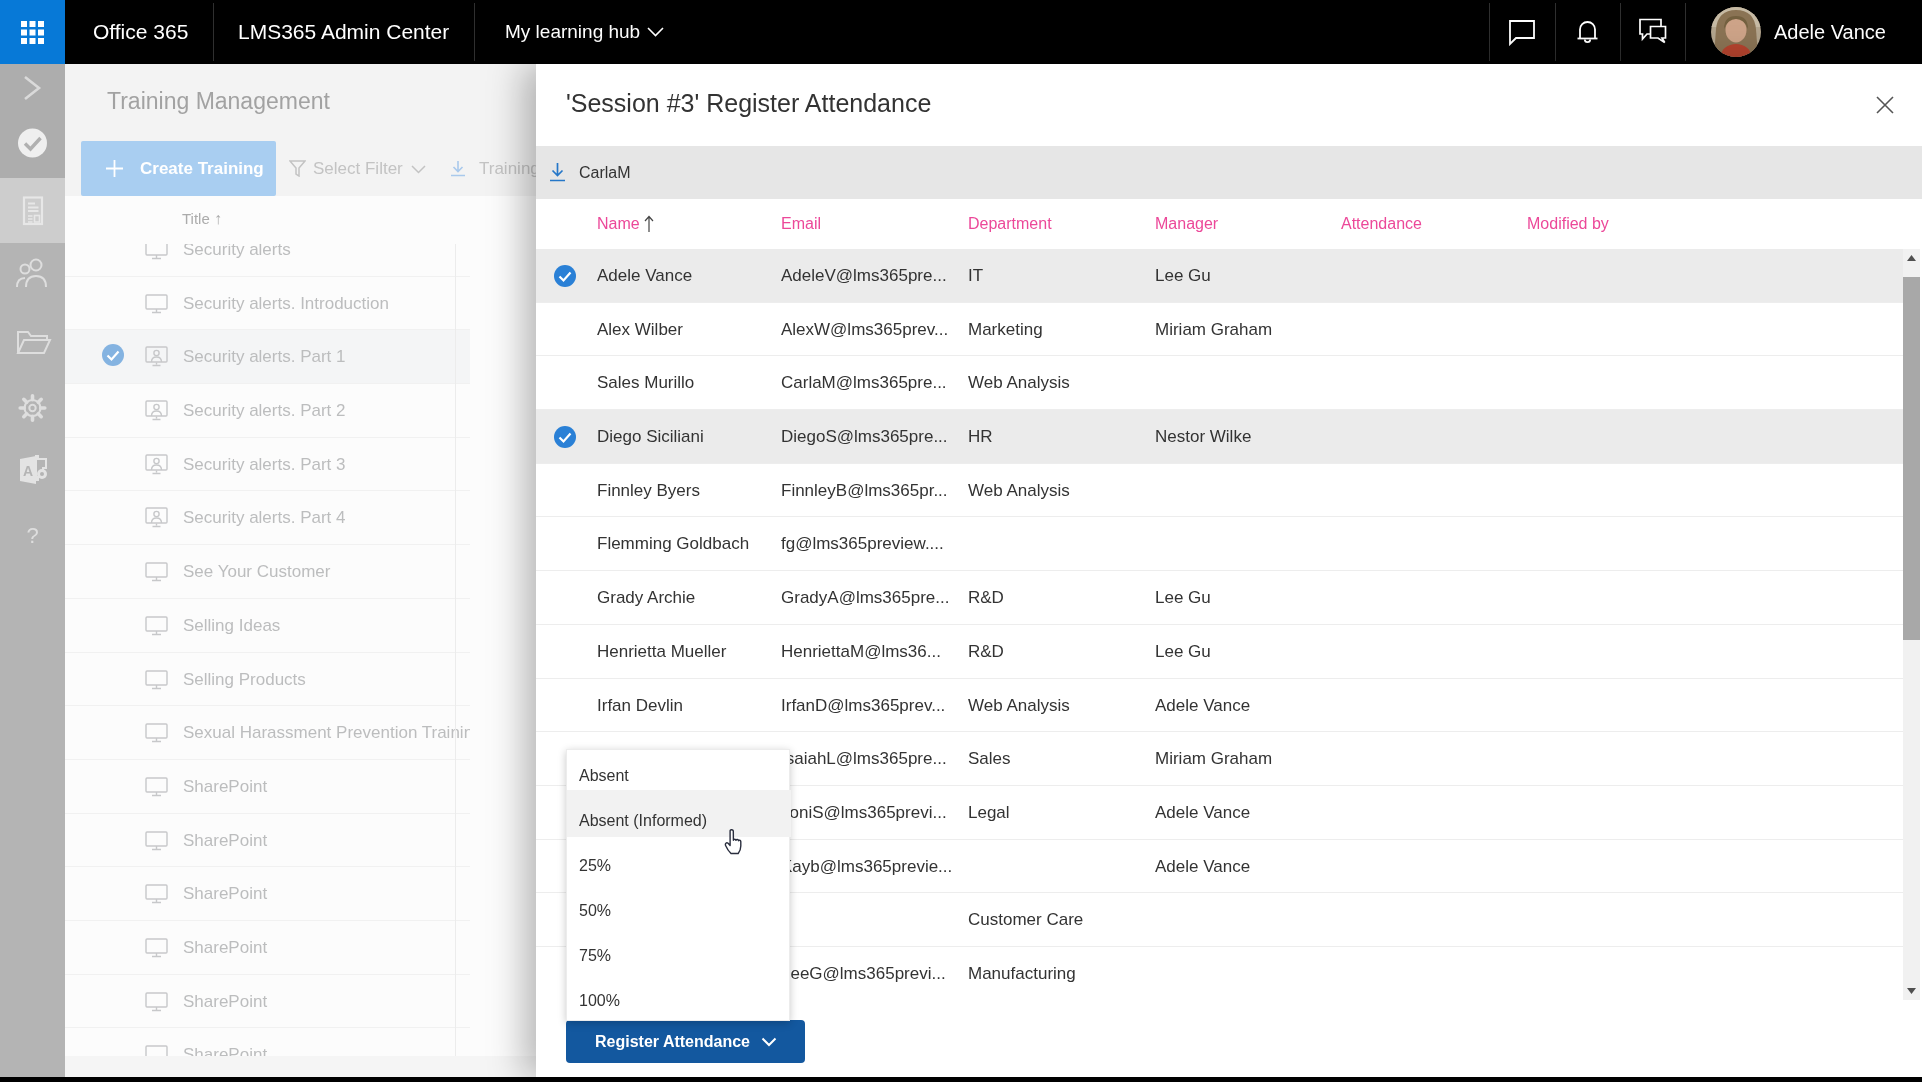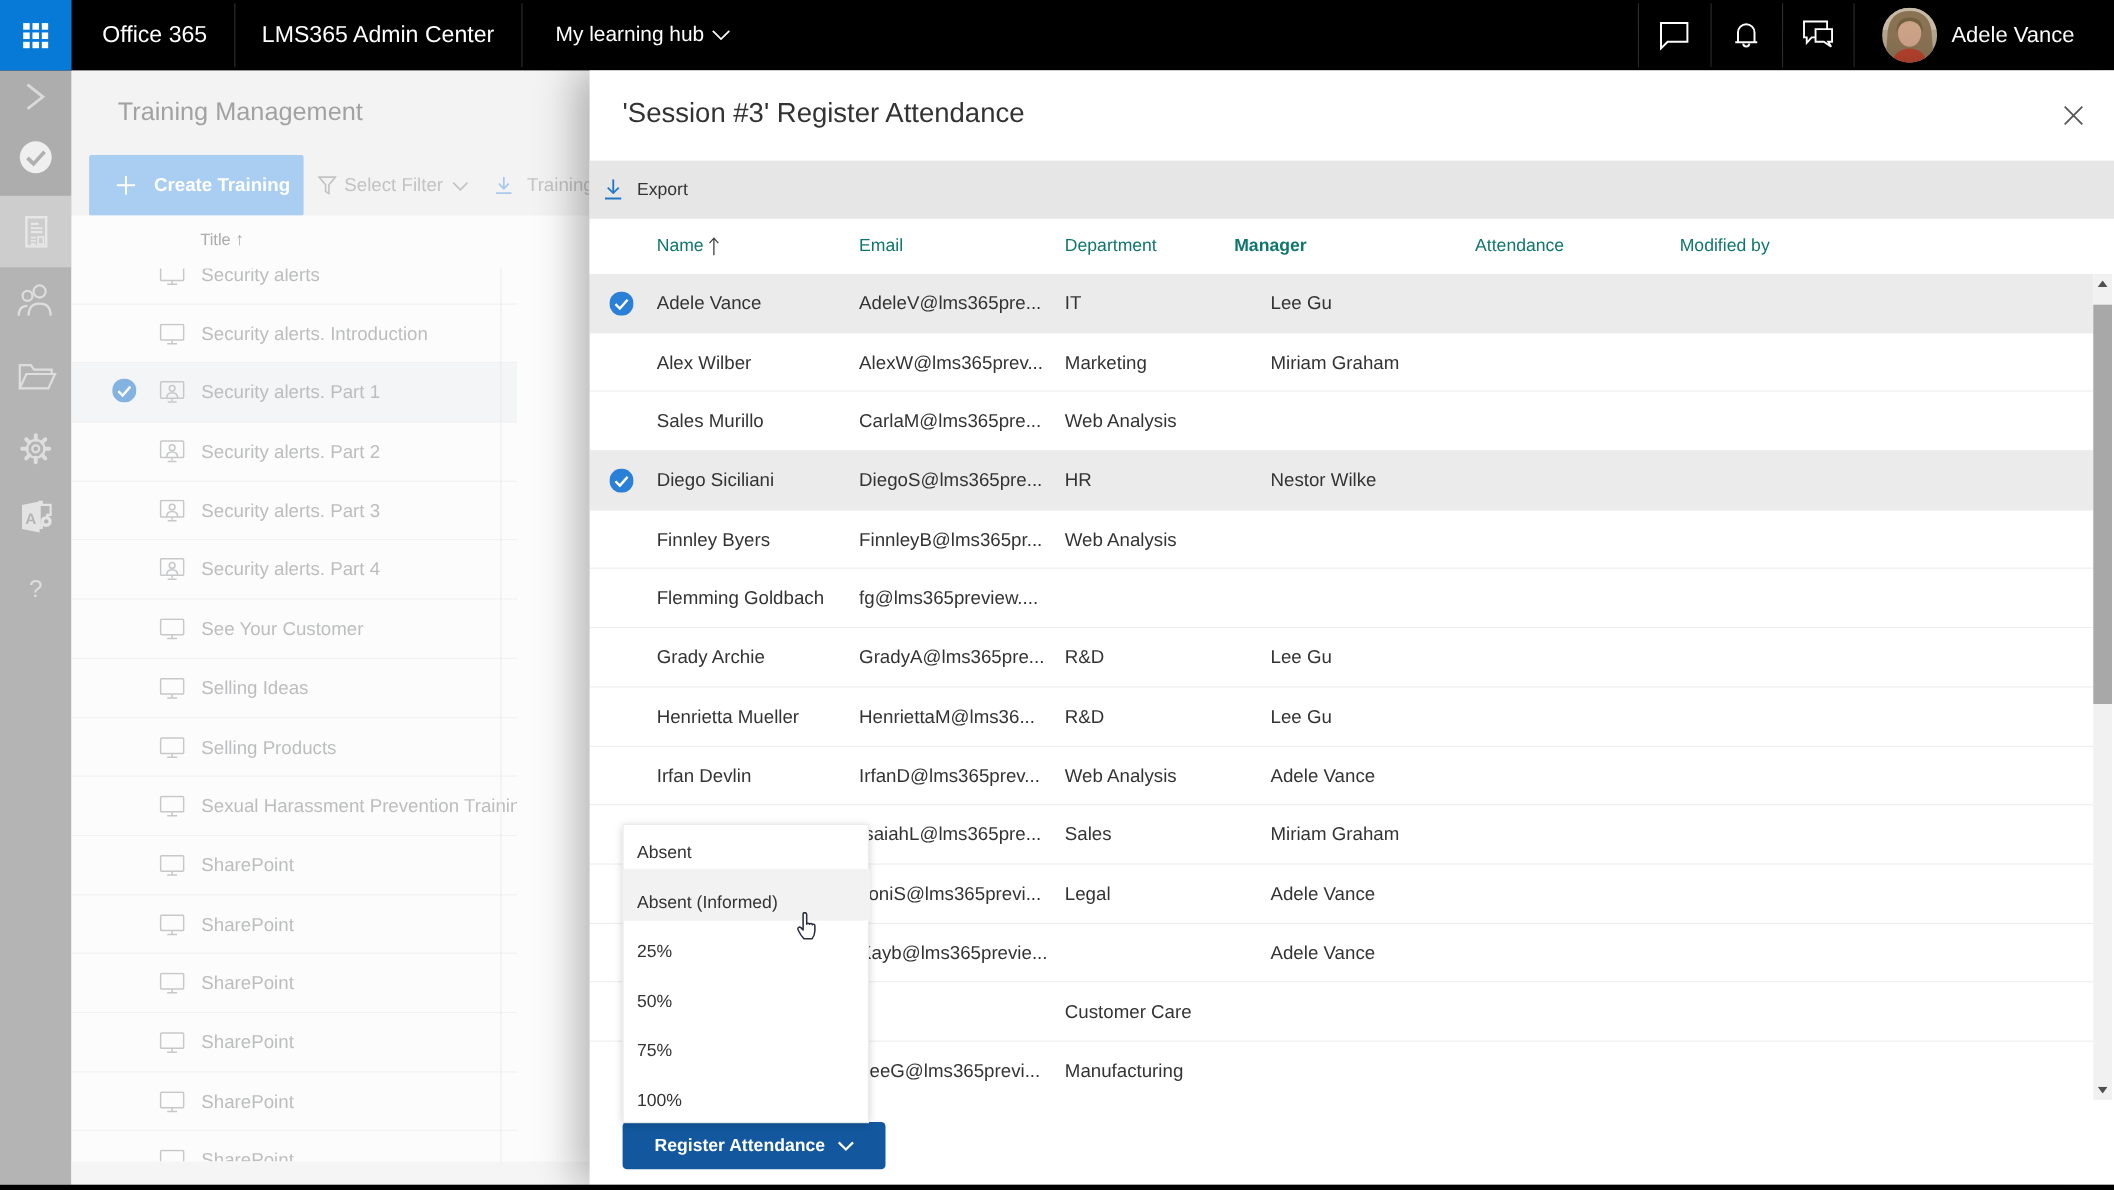--- a/index.html
+++ b/index.html
@@ -34,21 +34,21 @@
 .lrow .chk { position:absolute; left:37px; top:14px; }
 #colline { position:absolute; left:390px; top:180px; width:1px; height:812px; background:#ececec; }
 #pg-foot { position:absolute; left:0; top:992px; width:471px; height:21px; background:#f5f5f5; }
 
 #panel { position:absolute; left:536px; top:64px; width:1386px; height:1013px; background:#fff; z-index:60;
   box-shadow:-12px 0 34px rgba(0,0,0,0.28); }
 #p-title { position:absolute; left:30px; top:25px; font-size:25px; color:#333; }
 #p-close { position:absolute; left:1337px; top:29px; width:24px; height:24px; color:#555; }
 #p-toolbar { position:absolute; left:0; top:82px; width:1386px; height:53px; background:#e6e6e6; }
 #p-export { position:absolute; left:14px; top:0; height:53px; line-height:53px; font-size:16px; color:#333; }
-#p-head { position:absolute; left:0; top:135px; width:1386px; height:50px; background:#fff; font-size:16px; color:#0f766e; }
+#p-head { position:absolute; left:0; top:135px; width:1386px; height:50px; background:#fff; font-size:16px; color:#ec4899; }
 #p-head span { position:absolute; top:0; line-height:50px; }
 #p-rows { position:absolute; left:0; top:185px; width:1367px; height:751px; overflow:hidden; }
 .prow { position:relative; width:1367px; height:53.7px; border-bottom:1px solid #ededed; font-size:17px; color:#333; }
 .prow.sel { background:#ebebeb; }
 .prow span { position:absolute; top:0; line-height:53px; white-space:nowrap; }
 .prow .c1 { left:61px; } .c2 { left:245px; } .c3 { left:432px; } .c4 { left:619px; }
 .prow .chk { position:absolute; left:18px; top:16px; }
 
 #sbar { position:absolute; left:1367px; top:185px; width:17px; height:751px; background:#f1f1f1; }
 #sbar .thumb { position:absolute; left:0; top:28px; width:17px; height:363px; background:#a8a8a8; }
@@ -364,31 +364,31 @@
 <div id="panel">
   <div id="p-title">'Session #3' Register Attendance</div>
   <svg id="p-close" width="24" height="24" viewBox="0 0 24 24">
       <path d="M4 4 L20 20 M20 4 L4 20" stroke="#555" stroke-width="1.6"></path>
     </svg>
   <div id="p-toolbar">
     <div id="p-export">
       <svg style="position:absolute;left:0;top:17px;" width="15" height="19" viewBox="0 0 15 19">
           <path d="M7.5 0 v12 M2.5 7.5 L7.5 12.5 L12.5 7.5 M0 17.5 h15" stroke="#2577c8" stroke-width="1.7" fill="none"></path>
         </svg>
-      <span style="padding-left:29px;">Export</span>
+      <span style="padding-left:29px;">CarlaM</span>
     </div>
   </div>
   <div id="p-head">
     <span style="left:61px;">Name</span>
     <svg style="position:absolute;left:108px;top:16px;" width="10" height="18" viewBox="0 0 10 18">
         <path d="M5 17 V2 M1 6 L5 1.5 L9 6" stroke="#444" stroke-width="1.2" fill="none"></path>
       </svg>
     <span style="left:245px;">Email</span>
     <span style="left:432px;">Department</span>
-    <span style="left:586px;font-weight:bold;">Manager</span>
+    <span style="left:619px;">Manager</span>
     <span style="left:805px;">Attendance</span>
     <span style="left:991px;">Modified by</span>
     <span style="left:1177px;margin-top:46px;">Last Modified</span>
   </div>
   <div id="p-rows">
       <div class="prow sel">
         <svg class="chk" width="22" height="22" viewBox="0 0 22 22">
           <circle cx="11" cy="11" r="11" fill="#2a80d6"></circle>
           <path d="M5.5 11.5 L9.5 15.5 L16.5 7.5" stroke="#fff" stroke-width="2.2" fill="none"></path>
         </svg>

